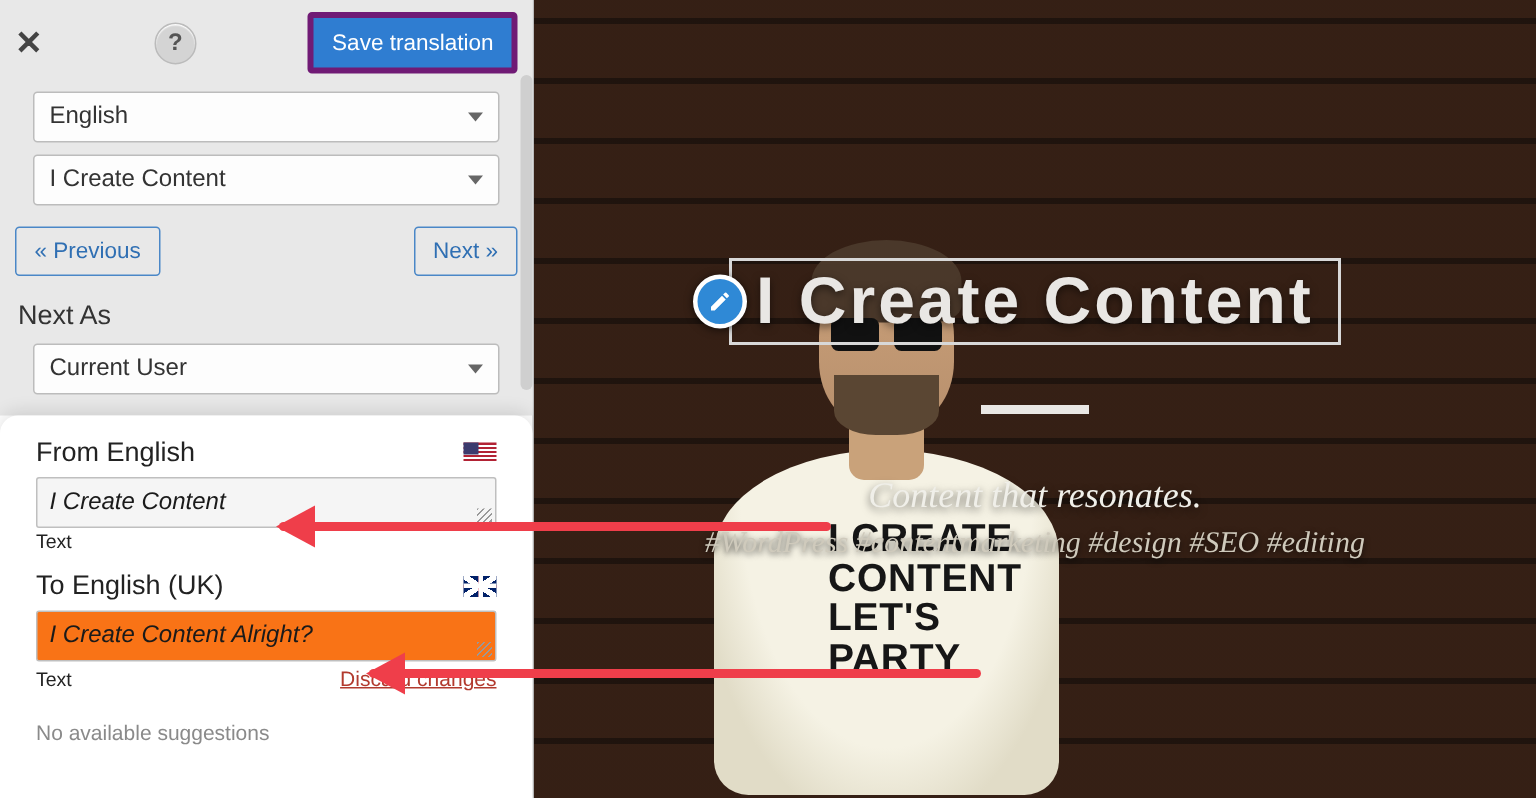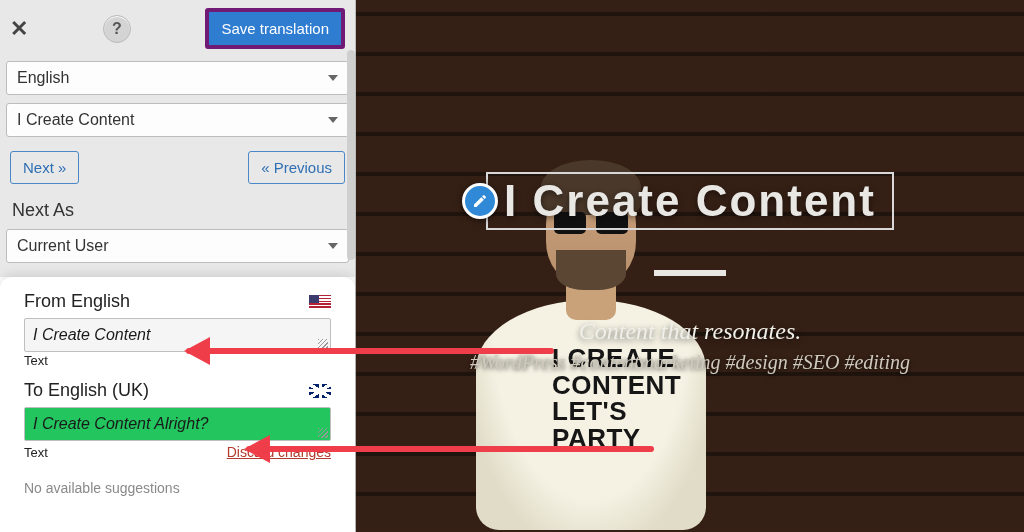--- a/index.html
+++ b/index.html
@@ -7,21 +7,21 @@
   body { display: flex; }
 
   
   .panel { width: 356px; height: 532px; display: flex; flex-direction: column; border-right: 1px solid #bbb; }
   .panel-upper { background:#e8e8e8; padding:0; position:relative; }
   .topbar { display:flex; align-items:center; justify-content:space-between; padding:8px 10px; }
   .close-x { font-size:22px; font-weight:bold; color:#444; cursor:pointer; }
   .help-circle { width:28px; height:28px; border-radius:50%; background:#d4d4d4; display:flex; align-items:center; justify-content:center; font-weight:bold; color:#555; border:1px solid #bbb; box-shadow: inset 0 1px 1px #fff; }
   .save-btn { background:#2f7dd1; color:#fff; border:4px solid #701a75; border-radius:3px; padding:8px 12px; font-size:15px; cursor:pointer; }
 
-  .select-row { padding:4px 6px; }
+  .select-row { padding:4px 22px; }
   .select { width:100%; background:#fdfdfd; border:1px solid #bcbcbc; border-radius:3px; padding:7px 10px; font-size:16px; color:#333; display:flex; align-items:center; justify-content:space-between; }
   .caret { width:0; height:0; border-left:5px solid transparent; border-right:5px solid transparent; border-top:6px solid #666; }
 
   .nav-row { display:flex; justify-content:space-between; padding:10px; }
   .nav-btn { background:#e8e8e8; border:1px solid #4a87c7; color:#2f6fb3; border-radius:3px; padding:7px 12px; font-size:15px; cursor:pointer; }
 
   .viewas-label { padding:6px 12px 4px; font-size:18px; color:#333; font-weight:500; }
 
   .scrollbar-dim { position:absolute; right:0; top:50px; width:8px; height:210px; background:#cfcfcf; border-radius:4px; }
 
@@ -31,21 +31,21 @@
   .lang-label { font-size:18px; color:#222; font-weight:500; }
   .flag { width:22px; height:14px; display:inline-block; }
   .flag-us { background:linear-gradient(#b22234 0 10%,#fff 10% 20%,#b22234 20% 30%,#fff 30% 40%,#b22234 40% 50%,#fff 50% 60%,#b22234 60% 70%,#fff 70% 80%,#b22234 80% 90%,#fff 90% 100%); position:relative; }
   .flag-us::before { content:""; position:absolute; top:0; left:0; width:10px; height:8px; background:#3c3b6e; }
   .flag-uk { background:#012169; position:relative; overflow:hidden; }
   .flag-uk::before, .flag-uk::after { content:""; position:absolute; inset:0; }
   .flag-uk::before { background:linear-gradient(to bottom right, transparent 42%, #fff 42% 58%, transparent 58%), linear-gradient(to bottom left, transparent 42%, #fff 42% 58%, transparent 58%); }
   .flag-uk::after { background:linear-gradient(#fff,#fff) center/100% 3px no-repeat, linear-gradient(#fff,#fff) center/3px 100% no-repeat, linear-gradient(#C8102E,#C8102E) center/100% 2px no-repeat, linear-gradient(#C8102E,#C8102E) center/2px 100% no-repeat; }
 
   .text-field { width:100%; margin-top:6px; border:1px solid #bfbfbf; background:#f5f5f5; padding:7px 8px; font-size:16px; color:#1a1a1a; font-style:italic; border-radius:2px; position:relative; }
-  .text-field.editable { background:#22c55e; }
+  .text-field.editable { background:#f97316; }
   .resize-grip { position:absolute; right:2px; bottom:2px; width:10px; height:10px; background:repeating-linear-gradient(135deg,#999 0 1px,transparent 1px 3px); }
   .subtype { font-size:13px; color:#222; margin-top:1px; }
 
   .gap { height:12px; }
   .discard { text-align:right; font-size:14px; color:#b23a2e; text-decoration:underline; margin-top:3px; cursor:pointer; }
   .no-sugg { font-size:14px; color:#8a8a8a; margin-top:20px; }
 
   
   .preview { flex:1; position:relative; overflow:hidden; }
   .brick-bg { position:absolute; inset:0; background:
@@ -100,22 +100,22 @@
       </div>
     </div>
     <div class="select-row">
       <div class="select">
         <span>I Create Content</span>
         <span class="caret"></span>
       </div>
     </div>
 
     <div class="nav-row">
+      <button class="nav-btn">« Previous</button>
       <button class="nav-btn">Next »</button>
-      <button class="nav-btn">« Previous</button>
     </div>
 
     <div class="viewas-label">Next As</div>
     <div class="select-row" style="padding-bottom:14px;">
       <div class="select">
         <span>Current User</span>
         <span class="caret"></span>
       </div>
     </div>
     <div class="scrollbar-dim"></div>

